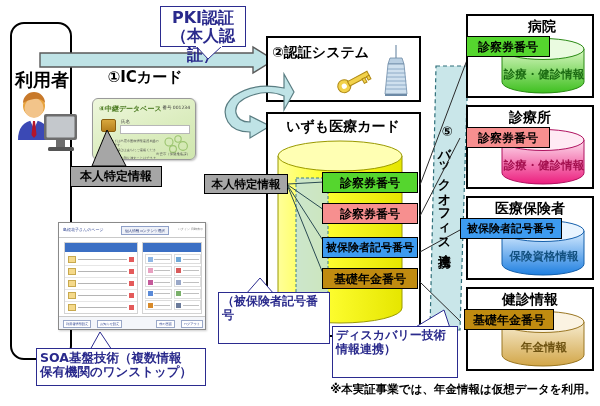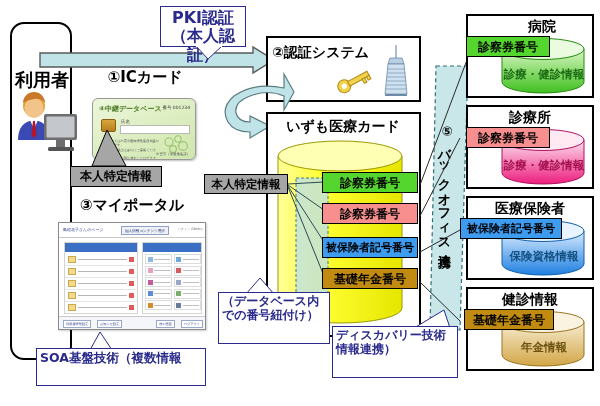--- a/index.html
+++ b/index.html
@@ -91,21 +91,20 @@
     <div class="abs" style="right:5px;bottom:3px;font-size:3.4px;color:#4c4c4c;">出雲市（保健推進課）</div>
   </div>
 
   <svg class="abs pointer" width="70" height="46" style="left:80px;top:128px;">
     <polygon points="27,2 46,38 12,38" fill="#a6a6a6" stroke="#000" stroke-width="1"></polygon>
   </svg>
   <div class="abs gray-label" style="left:70px;top:166px;width:92px;height:21px;font-size:12px;">
     <span>本人特定情報</span>
   </div>
 
-  <div class="abs boxtitle" style="left:62px;top:196px;width:140px;font-size:15px;">③マイポータル</div>
 
   <div class="abs" style="left:58px;top:222px;width:148px;height:108px;background:#fff;
               border:1px solid #8a8a8a;box-shadow:1px 1px 2px rgba(0,0,0,.2);overflow:hidden;">
     <div class="abs" style="left:0;top:0;width:148px;height:15px;background:#fff;border-bottom:1px solid #c9c9c9;">
       <div class="abs" style="left:4px;top:4px;font-size:4px;color:#2a3f8f;">島根花子さんのページ</div>
       <div class="abs" style="left:62px;top:3px;font-size:3.6px;color:#1a2a6c;background:#eef1f8;
                   border:.5px solid #8fa0c8;padding:1.5px 3px;">個人情報コンテンツ選択</div>
       <div class="abs" style="right:4px;top:4px;font-size:3px;color:#777;">ログイン 日時表示</div>
     </div>
     <div class="abs" style="left:5px;top:19px;width:74px;height:72px;background:#fff;border:1px solid #d3d3d3;">
@@ -189,20 +188,21 @@
       <div class="abs" style="right:32px;top:3px;font-size:3.2px;color:#2a3f8f;border:.5px solid #9aa8c8;background:#fff;padding:1px 2px;">前の画面</div>
       <div class="abs" style="right:4px;top:3px;font-size:3.2px;color:#2a3f8f;border:.5px solid #9aa8c8;background:#fff;padding:1px 2px;">ログアウト</div>
     </div>
   </div>
 
   <svg class="abs pointer" width="60" height="22" style="left:72px;top:330px;">
     <polygon points="18,20 28,2 40,20" fill="#fff" stroke="#2b2b8f" stroke-width="1"></polygon>
   </svg>
   <div class="abs callout" style="left:36px;top:348px;width:170px;height:38px;font-size:12.5px;">
     <div>SOA基盤技術（複数情報</div>
+    <div>保有機関のワンストップ）</div>
   </div>
 
   <div class="abs frame" style="left:266px;top:36px;width:155px;height:66px;"></div>
   <div class="abs boxtitle" style="left:272px;top:44px;width:120px;font-size:14px;text-align:left;">②認証システム</div>
   <svg class="abs pointer" width="40" height="28" style="left:334px;top:67px;">
     <g transform="rotate(-28 20 14)">
       <circle cx="9" cy="14" r="6.5" fill="#f2d24b" stroke="#b08a14" stroke-width="1"></circle>
       <circle cx="9" cy="14" r="2.6" fill="#fff"></circle>
       <rect x="14" y="11.5" width="22" height="5" fill="#f2d24b" stroke="#b08a14" stroke-width="1"></rect>
       <rect x="28" y="16" width="3" height="5" fill="#f2d24b" stroke="#b08a14" stroke-width="1"></rect>
@@ -268,22 +268,21 @@
     <span>被保険者記号番号</span>
   </div>
   <div class="abs tag" style="left:322px;top:268px;width:96px;height:21px;font-size:12px;background:#c08b10;">
     <span>基礎年金番号</span>
   </div>
 
   <svg class="abs pointer" width="60" height="22" style="left:226px;top:276px;">
     <polygon points="34,2 48,18 20,18" fill="#fff" stroke="#2b2b8f" stroke-width="1"></polygon>
   </svg>
   <div class="abs callout" style="left:218px;top:292px;width:112px;height:52px;font-size:12px;">
-    <div>（データベース内</div>
-    <div>での番号紐付け）</div>
+    <div>（被保険者記号番号</div>
   </div>
 
   <svg class="abs pointer" width="48" height="272" style="left:428px;top:62px;">
     <polygon points="8,4 40,4 32,268 2,268" fill="#b7dee2" fill-opacity=".75" stroke="#2f6f7a" stroke-width="1.2" stroke-dasharray="4 3"></polygon>
   </svg>
   <div class="abs" style="left:437px;top:124px;width:20px;font-size:13px;font-weight:bold;text-align:center;">⑤</div>
   <div class="abs vtext" style="left:438px;top:140px;height:160px;font-size:13px;">バックオフィス連携</div>
 
   <svg class="abs pointer" width="100" height="300" style="left:412px;top:40px;">
     <g stroke="#2a2a2a" stroke-width="1" fill="none">
@@ -363,14 +362,15 @@
   </div>
 
   <svg class="abs pointer" width="60" height="22" style="left:404px;top:308px;">
     <polygon points="10,20 40,2 46,20" fill="#fff" stroke="#2b2b8f" stroke-width="1"></polygon>
   </svg>
   <div class="abs callout" style="left:332px;top:326px;width:126px;height:52px;font-size:12px;">
     <div>ディスカバリー技術</div>
     <div>情報連携）</div>
   </div>
 
+  <div class="abs note" style="right:4px;top:382px;font-size:11.5px;">※本実証事業では、年金情報は仮想データを利用。</div>
 
 </div>
 
 </body></html>

